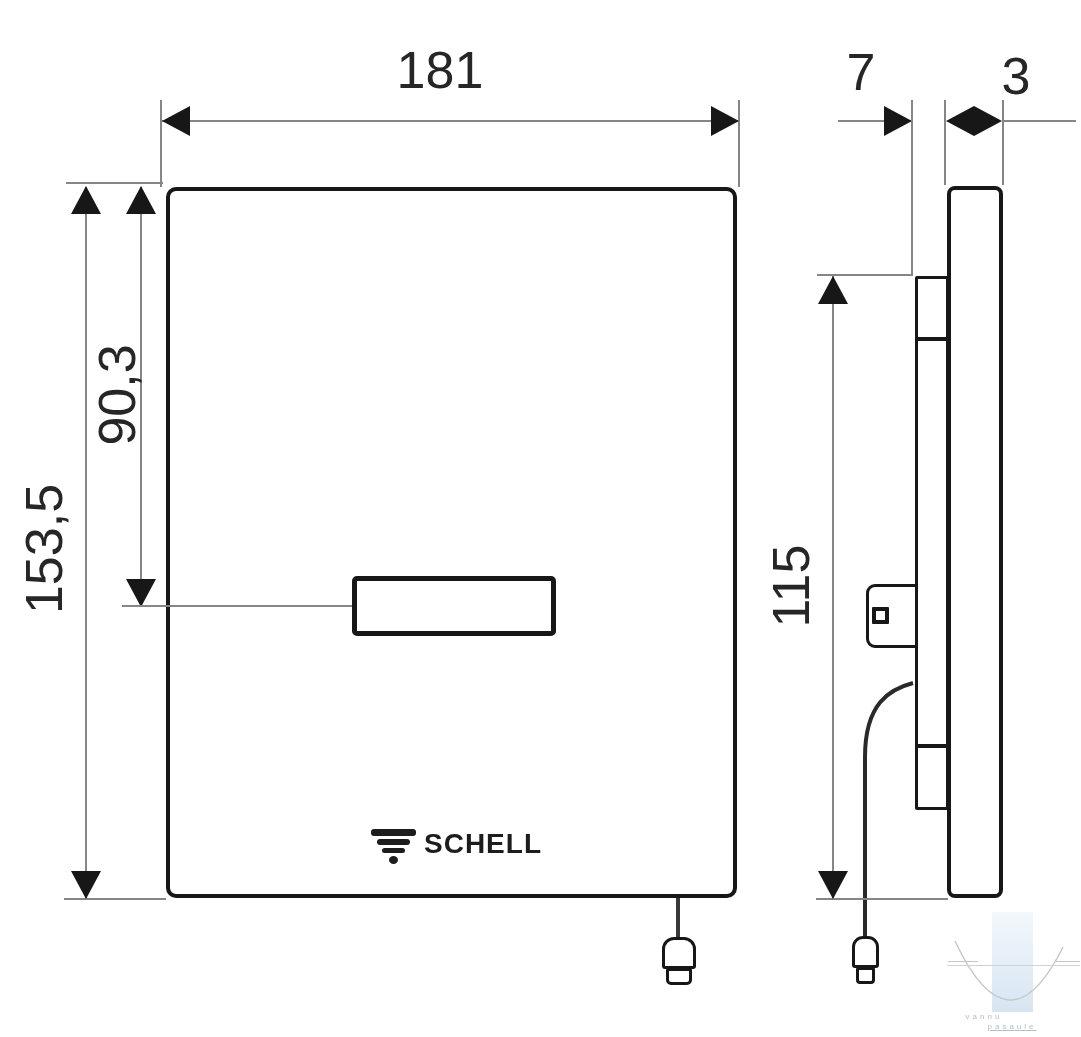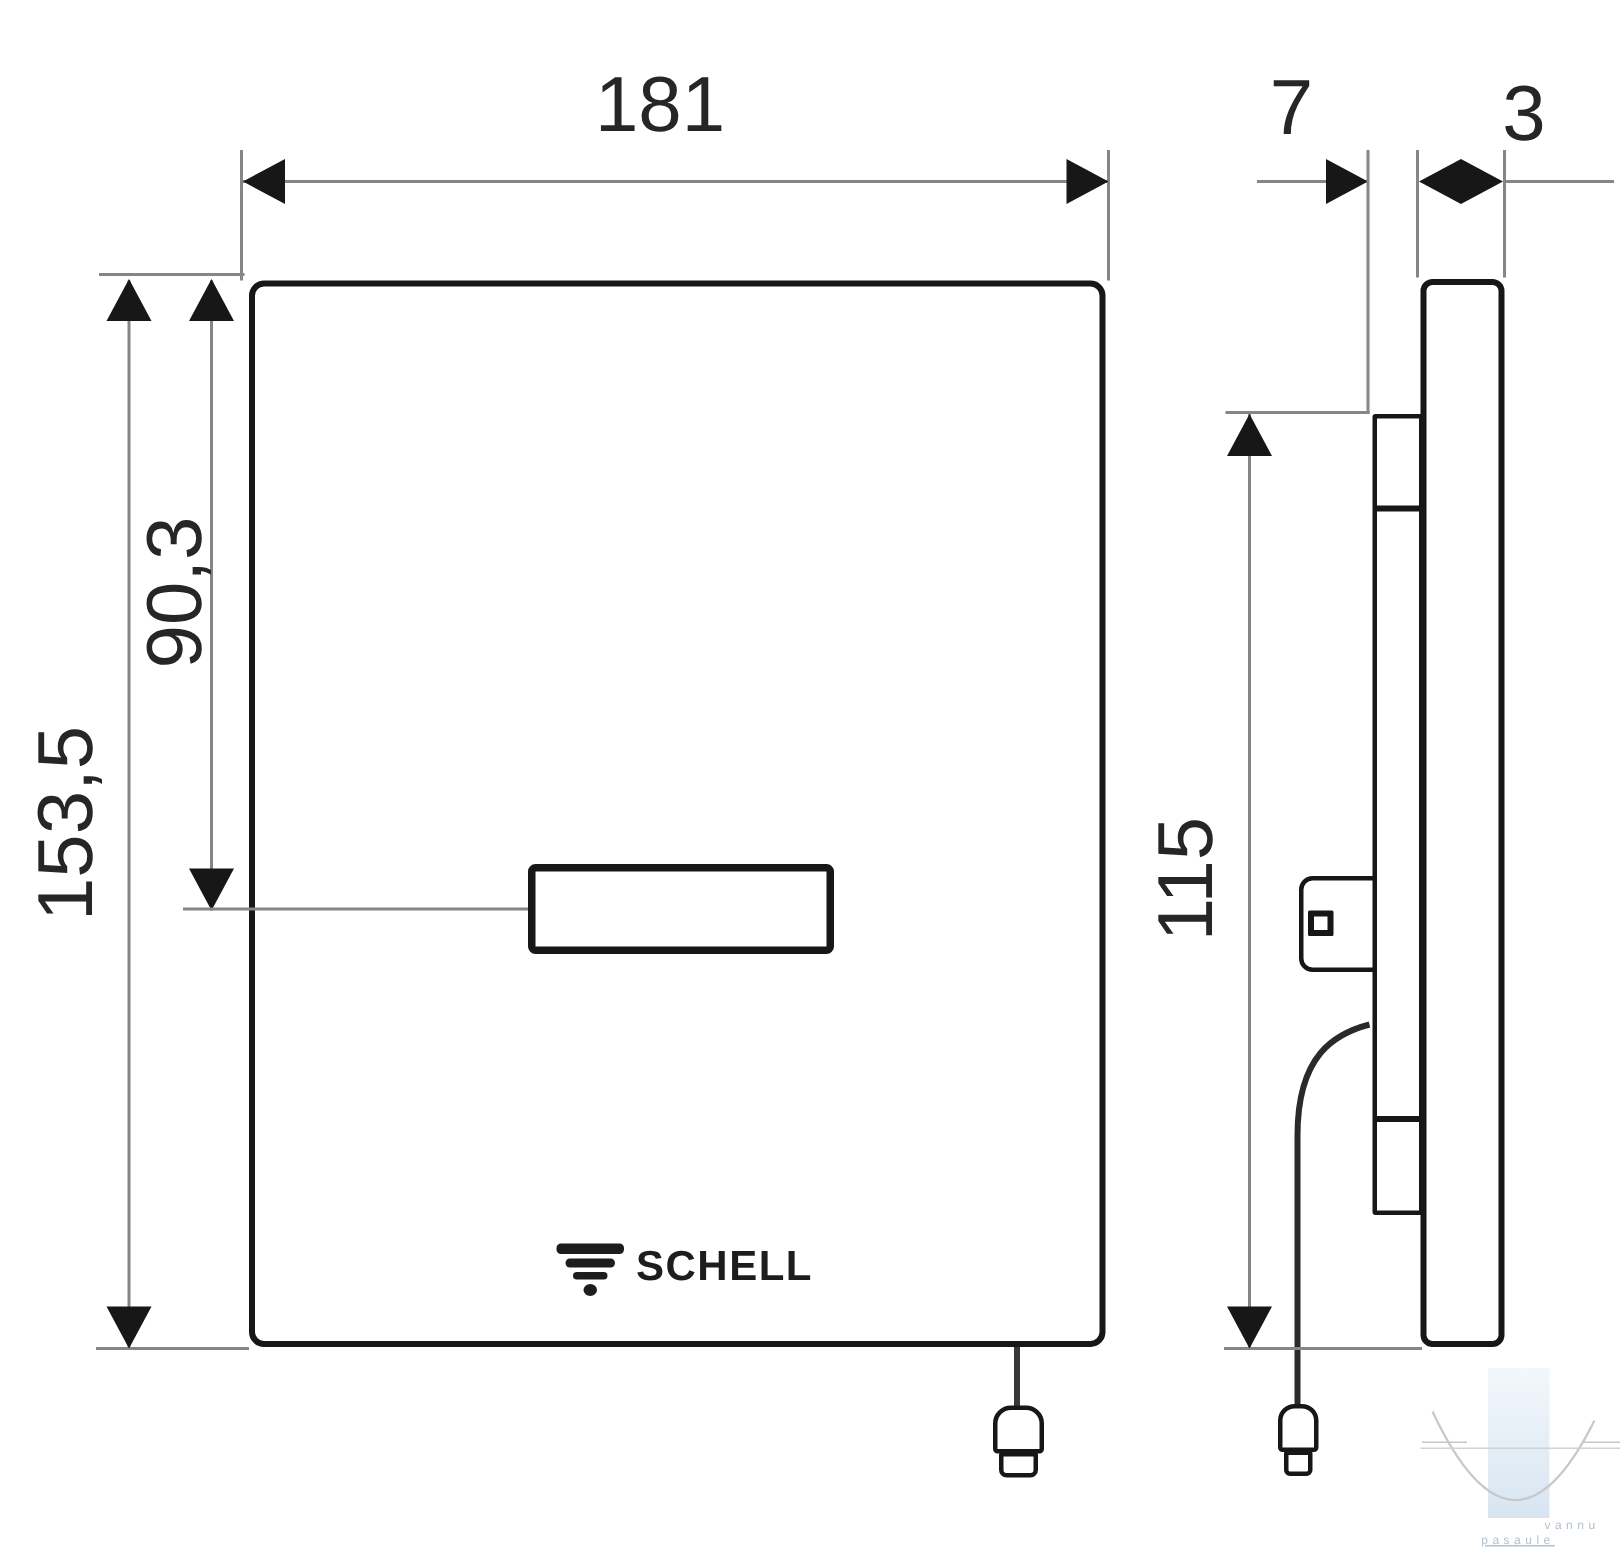--- a/index.html
+++ b/index.html
@@ -138,17 +138,17 @@
   </div>
 
   <div>
     <div class="wm-band"></div>
     <svg class="overlay" width="1081" height="1037" viewBox="0 0 1081 1037">
       <path d="M955 941 Q 1009 1056 1063 947" fill="none" stroke="#c8c8c8" stroke-width="1.5"></path>
     </svg>
     <div class="wm-line" style="left:948px; top:961px; width:30px;"></div>
     <div class="wm-line" style="left:1056px; top:961px; width:24px;"></div>
     <div class="wm-line" style="left:947px; top:965px; width:133px; background:#d2d2d2;"></div>
-    <div class="wm-text" style="left:1048px; top:1013px;">vannu</div>
+    <div class="wm-text" style="left:984px; top:1013px;">vannu</div>
     <div class="wm-text" style="left:1012px; top:1023px;text-decoration:underline;">pasaule</div>
   </div>
 
 </div>
 
 </body></html>

